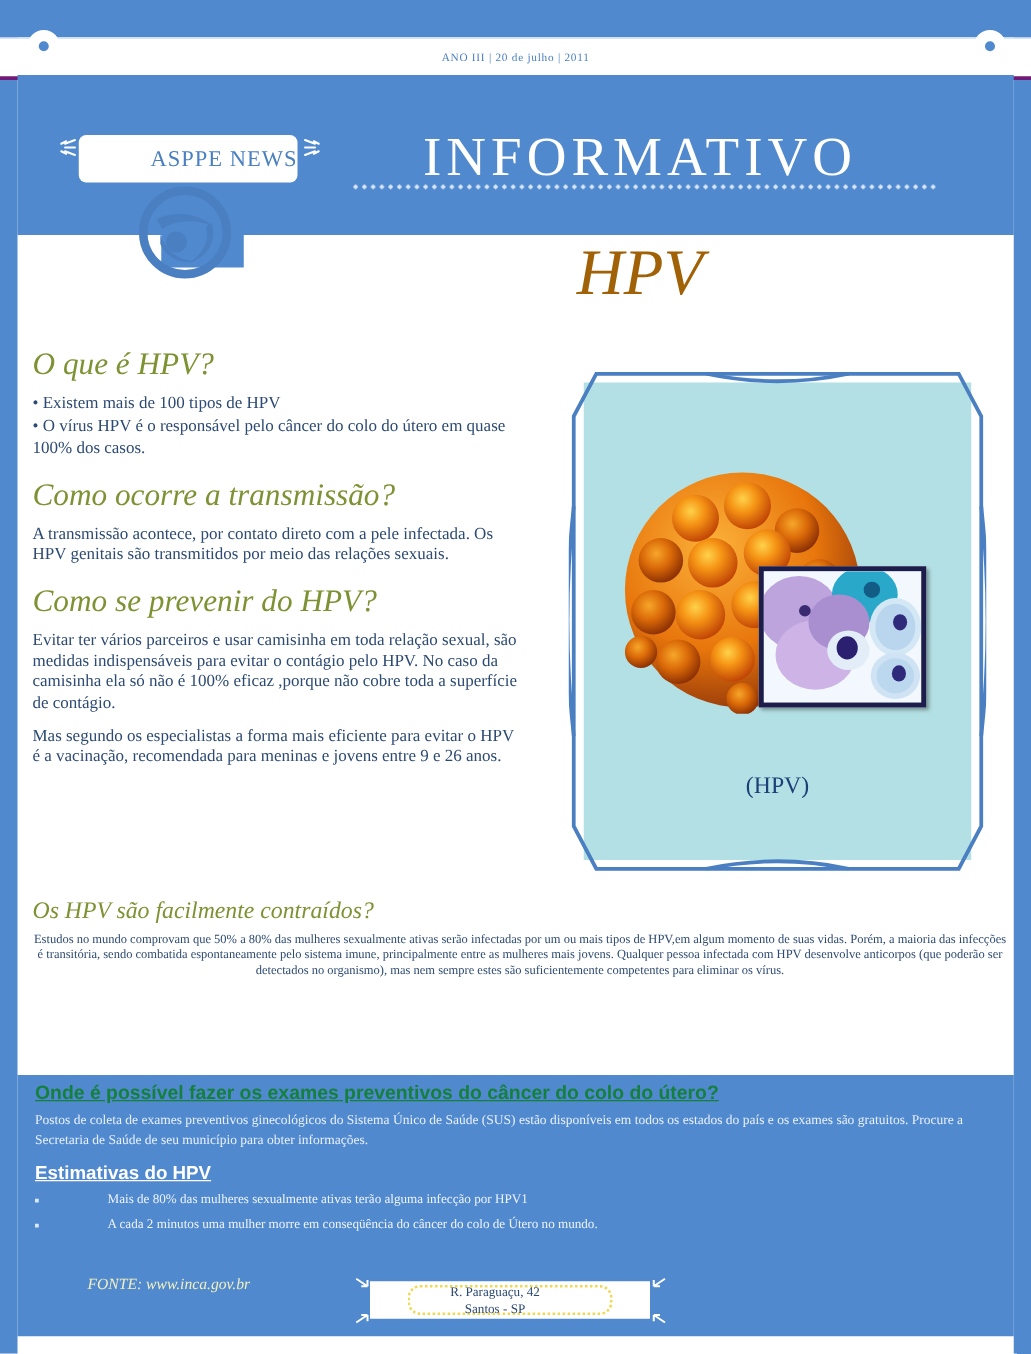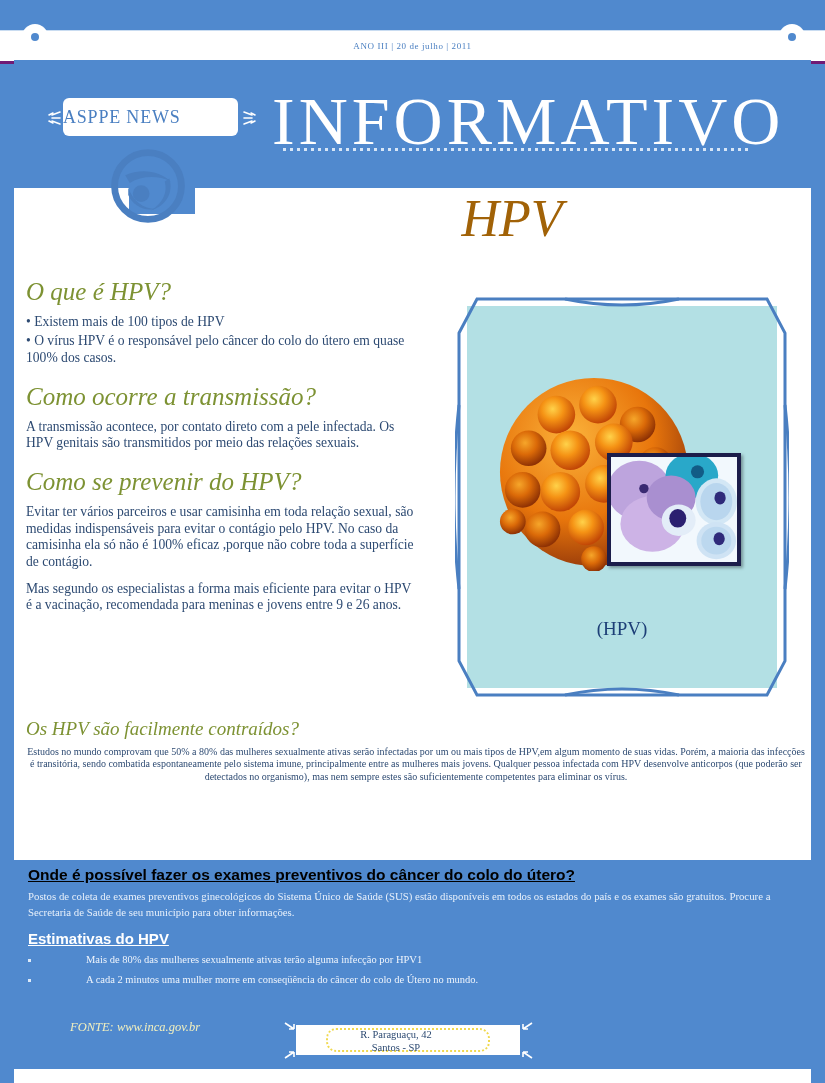--- a/index.html
+++ b/index.html
@@ -41,38 +41,38 @@
 
   
   .masthead{
     position:absolute;left:14px;top:60px;width:797px;height:128px;background:#5089ce;
   }
   .masthead-tab{
     position:absolute;left:129px;top:160px;width:66px;height:54px;background:#5089ce;
   }
 
   .brand-plate{
-    position:absolute;left:63px;top:98px;width:175px;height:38px;
+    position:absolute;left:63px;top:108px;width:175px;height:38px;
     background:#ffffff;border-radius:6px;
-    display:flex;align-items:center;justify-content:flex-start;
+    display:flex;align-items:center;justify-content:flex-end;
   }
   .brand-plate .brand-text{
     font-size:18px;letter-spacing:.8px;color:#4a7fc1;
     font-family:"Liberation Serif", serif;font-weight:400;
   }
   .starburst{position:absolute;top:110px;width:16px;height:16px;}
   .starburst.l{left:46px;}
   .starburst.r{left:242px;}
 
   .logo-mark{position:absolute;left:110px;top:148px;width:76px;height:76px;}
 
   .title-informativo{
-    position:absolute;left:272px;top:87px;width:480px;
+    position:absolute;left:272px;top:104px;width:480px;
     text-align:center;color:#ffffff;
-    font-size:68px;letter-spacing:4px;line-height:1;
+    font-size:44px;letter-spacing:4px;line-height:1;
     font-family:"Liberation Serif", serif;font-weight:400;
   }
   .title-dots{
     position:absolute;left:281px;top:146px;width:470px;height:7px;
     background-image:radial-gradient(circle, #d7e6f7 1.6px, transparent 1.8px);
     background-size:7px 7px;background-repeat:repeat-x;
   }
   .title-hpv{
     position:absolute;left:272px;top:190px;width:480px;text-align:center;
     color:#a16207;font-style:italic;font-size:52px;line-height:1.1;
@@ -117,21 +117,21 @@
     color:#1d3f77;font-size:19px;line-height:1.2;
     font-family:"Liberation Serif", serif;
   }
 
   
   .footer-band{
     position:absolute;left:14px;top:860px;width:797px;height:209px;background:#5089ce;
   }
   .footer-inner{position:absolute;left:28px;top:866px;width:772px;}
   .fh1{
-    margin:0 0 5px 0;color:#000000;font-size:15.5px;font-weight:700;
+    margin:0 0 5px 0;color:#15803d;font-size:15.5px;font-weight:700;
     text-decoration:underline;font-family:"Liberation Sans", sans-serif;
   }
   .fp{
     margin:0;color:#e7f0fb;font-size:10.8px;line-height:1.45;
     font-family:"Liberation Serif", serif;
   }
   .fh2{
     margin:10px 0 5px 0;color:#ffffff;font-size:15px;font-weight:700;
     text-decoration:underline;font-family:"Liberation Sans", sans-serif;
   }

